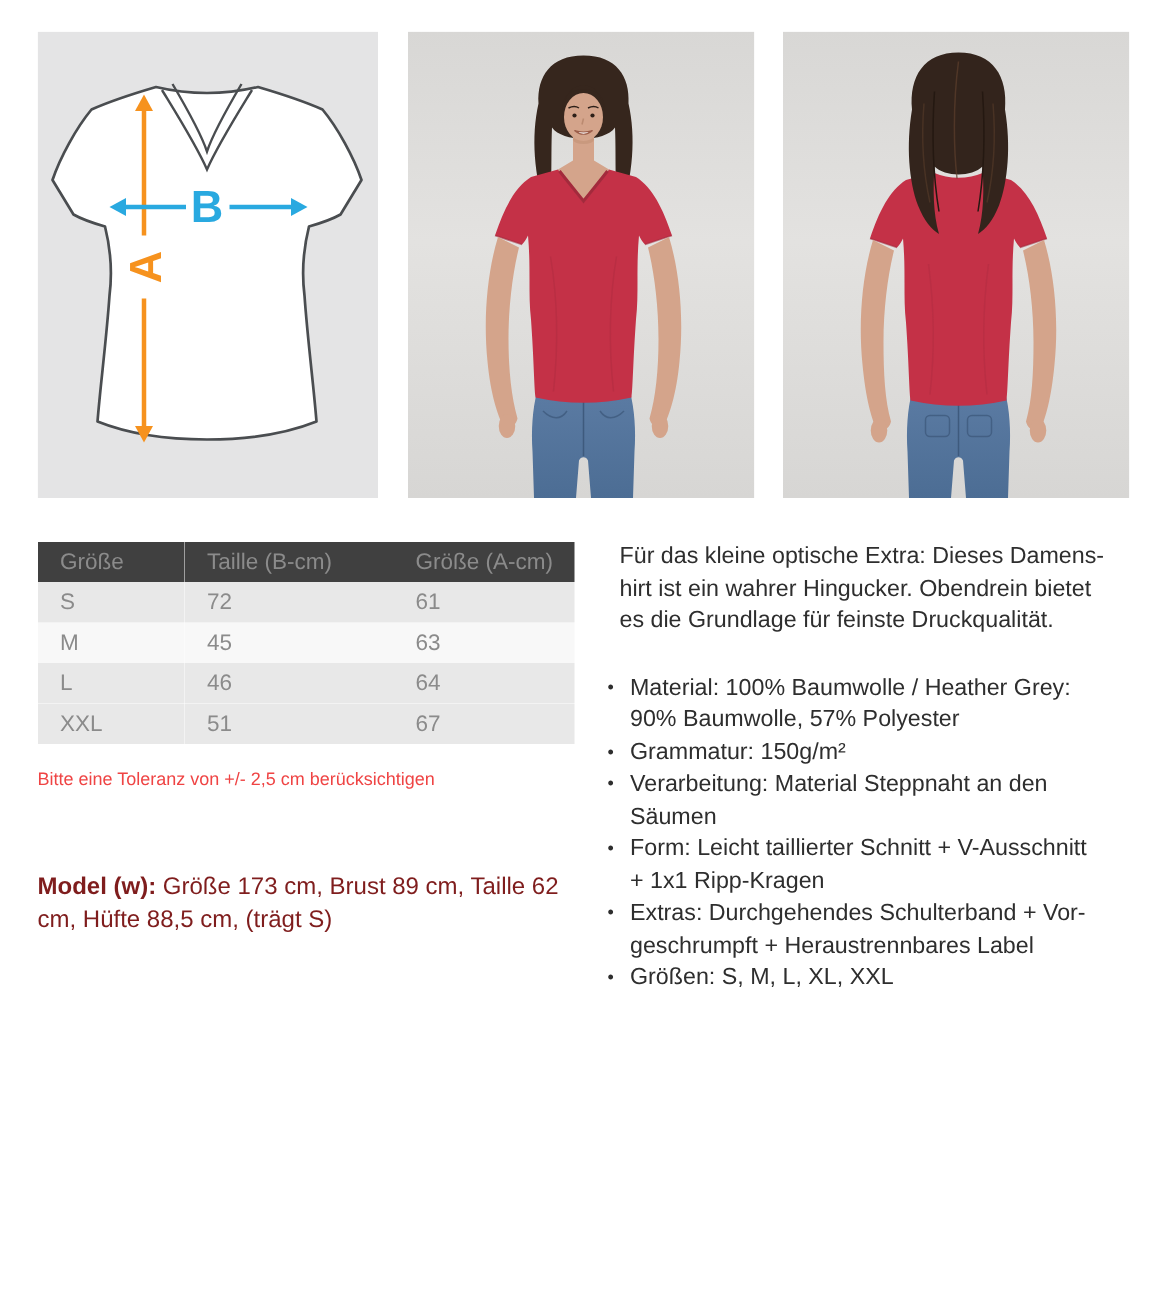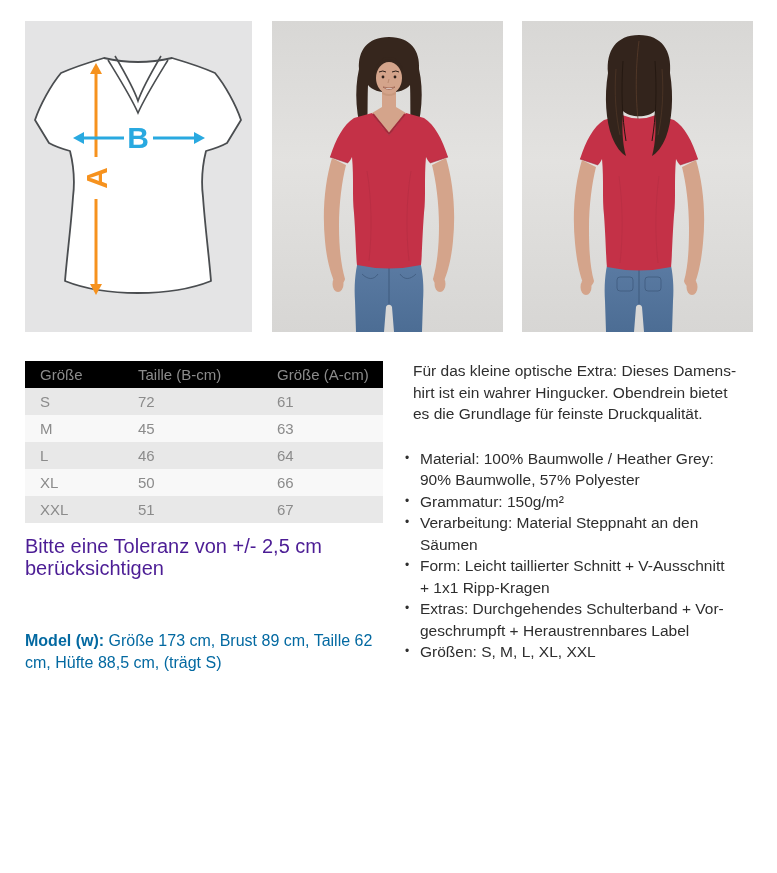--- a/index.html
+++ b/index.html
@@ -18,26 +18,26 @@
   
   .left-col { position:absolute; left:25px; top:361px; width:362px; }
   table.size-table {
     border-collapse:collapse; table-layout:fixed; width:358px;
     font-size:15px; color:#8b8b8b;
   }
   table.size-table th, table.size-table td {
     height:27px; padding:0 0 0 15px; vertical-align:middle;
     font-weight:400; text-align:left; white-space:nowrap; overflow:hidden;
   }
-  table.size-table thead tr { background:#000000; }
+  table.size-table thead tr { background:#404040; }
   table.size-table tbody tr.row-dark  { background:#e8e8e8; }
   table.size-table tbody tr.row-light { background:#f8f8f8; }
 
-  .tolerance-note { margin:12px 0 0; font-size:20px; color:#4c1d95; line-height:22px; }
-  .model-info { margin:51px 0 12px; font-size:16px; color:#0369a1; line-height:22px; width:372px; }
+  .tolerance-note { margin:12px 0 0; font-size:12px; color:#ef4444; line-height:22px; }
+  .model-info { margin:51px 0 12px; font-size:16px; color:#7f1d1d; line-height:22px; width:372px; }
   .model-info .model-label { font-weight:700; }
   .model-info .model-text { white-space:pre-line; }
 
   
   .right-col {
     position:absolute; left:405px; top:352px; width:368px;
     font-size:15.5px; color:#2e2e2e; line-height:21.5px;
   }
   .intro { margin:8px; white-space:pre-line; }
   ul.features { list-style:none; margin:23px 0 0; padding:0; }
@@ -204,25 +204,20 @@
       <tr class="row-light">
         <td>M</td>
         <td>45</td>
         <td>63</td>
       </tr>
       <tr class="row-dark">
         <td>L</td>
         <td>46</td>
         <td>64</td>
       </tr>
-      <tr class="row-light">
-        <td>XL</td>
-        <td>50</td>
-        <td>66</td>
-      </tr>
       <tr class="row-dark">
         <td>XXL</td>
         <td>51</td>
         <td>67</td>
       </tr>
     </tbody>
   </table>
 
   <p class="tolerance-note">Bitte eine Toleranz von +/- 2,5 cm berücksichtigen</p>
 

